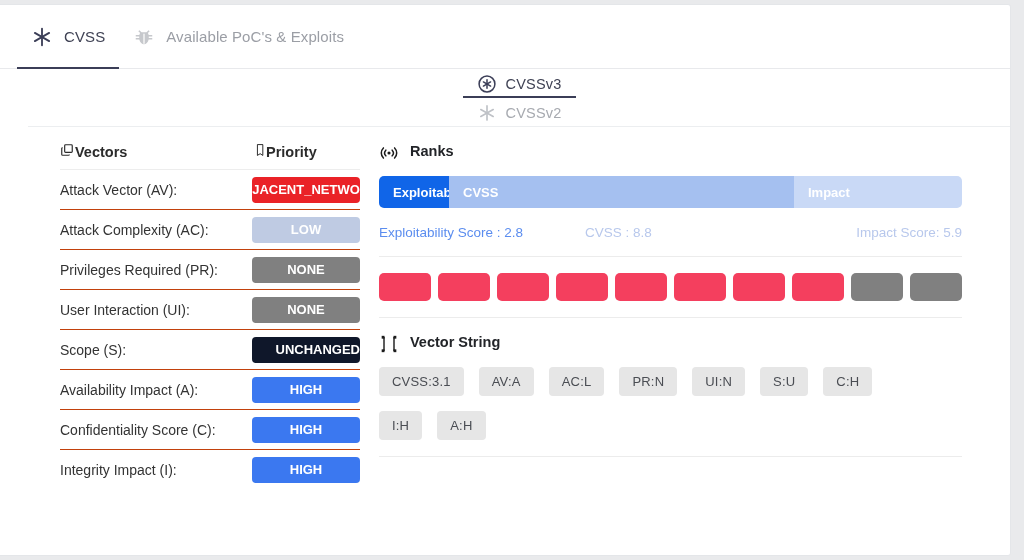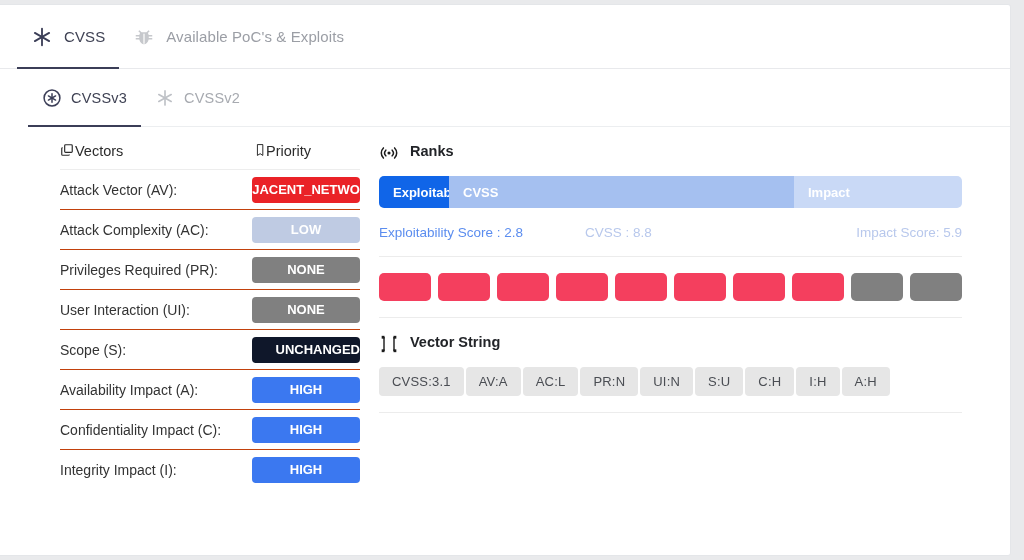--- a/index.html
+++ b/index.html
@@ -61,20 +61,21 @@
   .ticon { width: 22px; height: 22px; display: block; }
 
   
   .subtabs {
     height: 58px;
     display: flex;
     align-items: center;
     padding-left: 28px;
     box-sizing: border-box;
     position: relative;
+    flex-direction: column;
   }
   .subtabs::after {
     content: "";
     position: absolute;
     left: 28px; right: 0; bottom: 0;
     height: 1px;
     background: #eceef0;
   }
   .subtab {
     display: flex;
@@ -112,23 +113,24 @@
   
   .vhead {
     display: flex;
     align-items: center;
     padding-bottom: 9px;
     border-bottom: 1px solid #ededed;
     width: 300px;
   }
   .vhead .hcell {
     font-size: 14.5px;
-    font-weight: normal;
+    font-weight: bold;
     color: #2b2b2b;
     display: flex;
+    align-items: center;
     gap: 1px;
   }
   .hcell.c1 { width: 192px; }
   .vrow {
     display: flex;
     align-items: center;
     height: 39px;
     border-bottom: 1px solid #c2410c;
     width: 300px;
   }
@@ -220,21 +222,21 @@
   .sevrow { display: flex; gap: 7px; }
   .sevblk {
     width: 52px;
     height: 28px;
     border-radius: 5px;
     background: #F43F5E;
   }
   .sevblk.off { background: #808080; }
 
   
-  .chips { display: flex; flex-wrap: wrap; gap: 2px; max-width: 520px; }
+  .chips { display: flex; flex-wrap: wrap; gap: 15px; max-width: 520px; }
   .chip {
     background: #e6e6e6;
     border-radius: 4px;
     padding: 7px 13px;
     font-size: 13px;
     color: #4a4d53;
     letter-spacing: .2px;
   }
 </style>
 </head>
@@ -351,21 +353,21 @@
             <span>UNCHANGED</span>
           </div>
         </div>
         <div class="vrow">
           <div class="vlabel">Availability Impact (A):</div>
           <div class="badge" style="background: rgb(59, 120, 240);">
             <span>HIGH</span>
           </div>
         </div>
         <div class="vrow">
-          <div class="vlabel">Confidentiality Impact (C):</div>
+          <div class="vlabel">Confidentiality Score (C):</div>
           <div class="badge" style="background: rgb(59, 120, 240);">
             <span>HIGH</span>
           </div>
         </div>
         <div class="vrow">
           <div class="vlabel">Integrity Impact (I):</div>
           <div class="badge" style="background: rgb(59, 120, 240);">
             <span>HIGH</span>
           </div>
         </div>

